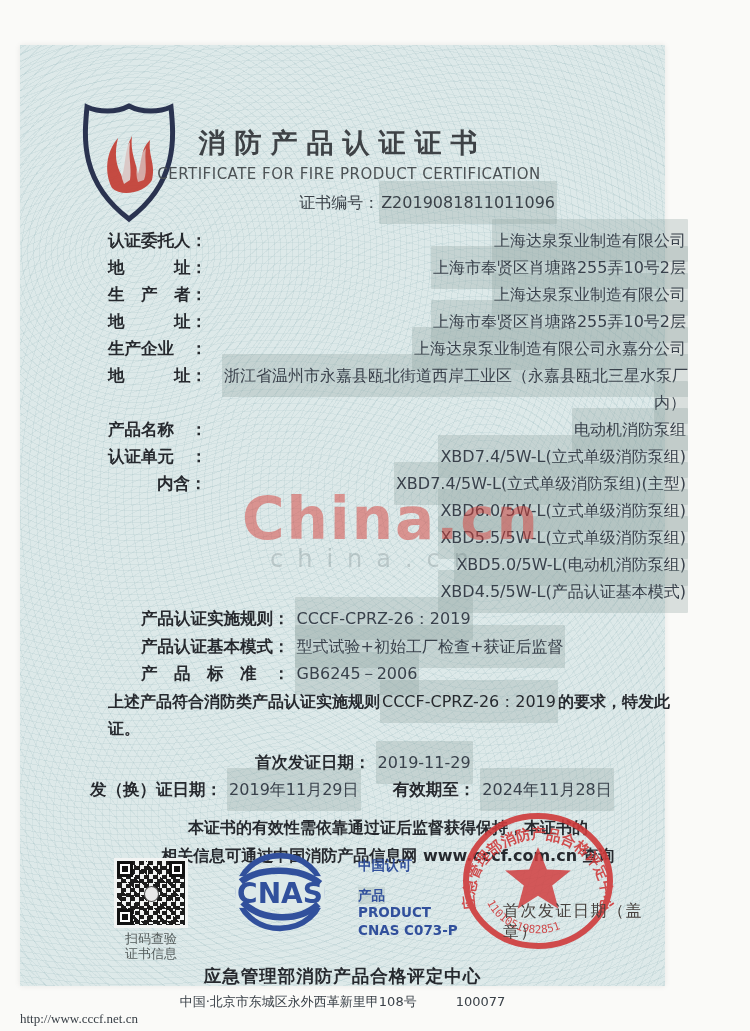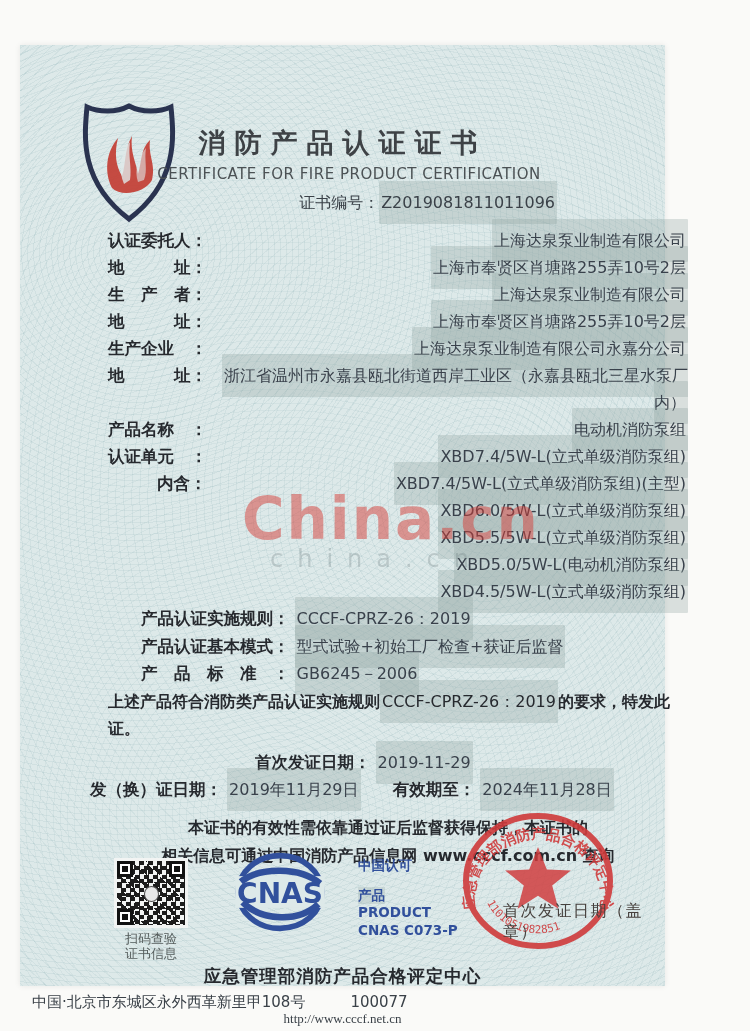--- a/index.html
+++ b/index.html
@@ -69,22 +69,22 @@
   .finder::after { content:""; position:absolute; left:2px; top:2px; width:6px; height:6px; background:#111; }
   .f1 { left:0; top:0; } .f2 { right:0; top:0; } .f3 { left:0; bottom:0; }
   .qr-center { position:absolute; left:27px; top:25px; width:15px; height:16px; background:#e8e8e8; border-radius:50%; border:1px solid #555; }
   .qr-caption { position:absolute; left:86px; top:886px; width:90px; text-align:center; font-size:13px; color:#555d5c; line-height:15px; }
   .cnas-logo { position:absolute; left:213px; top:805px; width:94px; height:84px; }
   .cnas-text { position:absolute; left:338px; top:812px; font-size:13.5px; color:#31509c; line-height:17.5px; font-weight:bold; }
   .cnas-text .cn-hl { background:rgba(143,162,159,.25); }
   .seal { position:absolute; left:436px; top:764px; width:164px; height:150px; opacity:.9; }
   .issuer { position:absolute; left:483px; top:856px; font-size:16px; color:#46403d; letter-spacing:1.5px; }
   .org-name { position:absolute; left:0; right:0; top:919px; text-align:center; font-size:17.5px; font-weight:bold; color:#26292e; letter-spacing:1px; }
-  .org-addr { position:absolute; left:12px; right:0; top:948px; font-size:15px; color:#3a4148; }
-  .org-url { position:absolute; left:0; right:0; top:966px; text-align:center; font-size:13px; color:#3a4148; font-family:"Liberation Serif","DejaVu Serif",serif; }
+  .org-addr { position:absolute; left:0; right:0; top:948px; text-align:center; font-size:13px; color:#3a4148; }
+  .org-url { position:absolute; left:0; right:0; top:966px; text-align:left; font-size:13px; color:#3a4148; font-family:"Liberation Serif","DejaVu Serif",serif; }
 </style>
 </head>
 <body>
 
 <div class="page">
   <div class="cert">
 
     <svg class="logo" viewBox="0 0 122 125">
       <path d="M61 6 C74 13 92 12 103 7 C106 38 110 82 61 119 C12 82 16 38 19 7 C30 12 48 13 61 6 Z" fill="none" stroke="#2a3350" stroke-width="5"></path>
       <path d="M44 88 C36 72 38 52 50 38 C46 54 48 66 54 76 C58 64 56 50 64 36 C62 52 68 62 70 74 C74 62 72 50 82 40 C80 56 88 64 84 80 C78 92 54 98 44 88 Z" fill="#c23a30" opacity="0.9"></path>
@@ -145,21 +145,21 @@
       <div class="modelrow">
         <span class="model-indent"></span>
         <span class="val"><span class="hl">XBD5.5/5W-L(立式单级消防泵组)</span></span>
       </div>
       <div class="modelrow">
         <span class="model-indent"></span>
         <span class="val"><span class="hl">XBD5.0/5W-L(电动机消防泵组)</span></span>
       </div>
       <div class="modelrow">
         <span class="model-indent"></span>
-        <span class="val"><span class="hl">XBD4.5/5W-L(立式单级消防泵组)</span></span>
+        <span class="val"><span class="hl">XBD4.5/5W-L(产品认证基本模式)</span></span>
       </div>
 
       <div class="rulerow">
         <span class="lab">产品认证实施规则：</span>
         <span class="hl">CCCF-CPRZ-26：2019</span>
       </div>
       <div class="rulerow">
         <span class="lab">产品认证基本模式：</span>
         <span class="hl">型式试验+初始工厂检查+获证后监督</span>
       </div>

